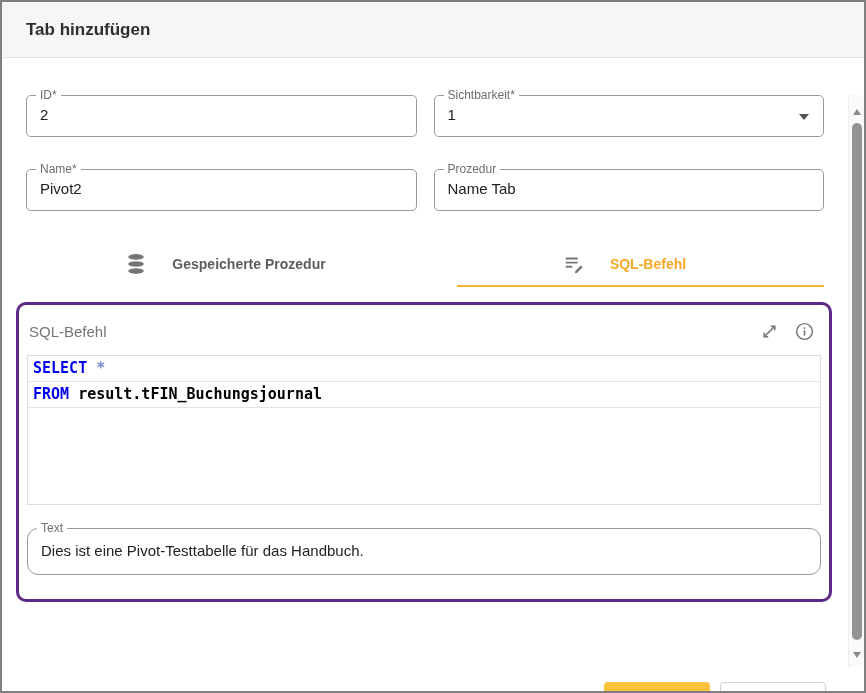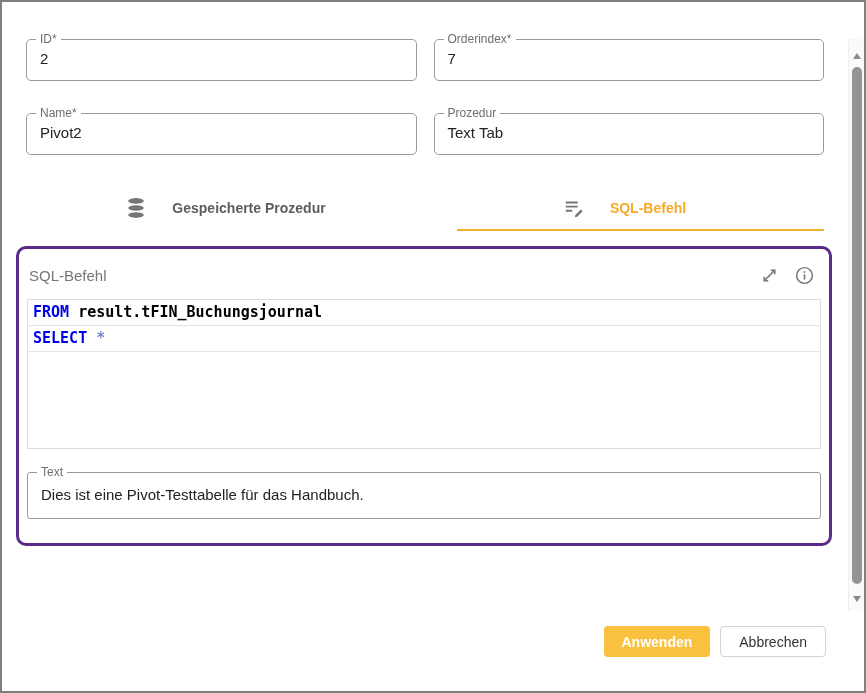--- a/index.html
+++ b/index.html
@@ -92,21 +92,21 @@
   .code-line {
     height:26px; line-height:25px; padding-left:5px;
     border-bottom:1px solid #e4e4e4; white-space:pre;
   }
   .tok-kw { color:#0000ee; }
   .tok-op { color:#7986cb; }
   .tok-id { color:#000; }
 
   .panel-text-field {
     position:relative; margin:23px 8px 12px 8px; height:47px;
-    border:1px solid #999; border-radius:3px; background:#fff;
+    border:1px solid #999; border-radius:11px; background:#fff;
   }
   .panel-text-field .field-value { top:13px;text-align:right; }
 
   
   .scrollbar {
     position:absolute; top:0; right:0; width:16px; height:572px;
     background:#fafafa; border-left:1px solid #eee;
   }
   .scroll-arrow-up, .scroll-arrow-down {
     position:absolute; left:4px;
@@ -133,42 +133,46 @@
     padding:0 18px; cursor:pointer; font-family:inherit;
   }
   .btn-apply { background:#f9c13e; color:#fff; font-weight:bold; border:none; }
   .btn-cancel { background:#fff; color:#333; border:1px solid #d3d3d3; }
 </style>
 </head>
 <body>
 
 <div class="window">
 
+  <div class="dialog-header">
+    <span class="dialog-title">Tab hinzufügen</span>
+  </div>
 
   <div class="dialog-body">
 
     <div class="form-row row-1">
       <div class="field">
         <span class="field-label">ID*</span>
         <span class="field-value">2</span>
       </div>
       <div class="field">
-        <span class="field-label">Orderindex*</span>
-        <span class="field-value">7</span>
+        <span class="field-label">Sichtbarkeit*</span>
+        <span class="field-value">1</span>
+        <span class="select-arrow"></span>
       </div>
     </div>
 
     <div class="form-row row-2">
       <div class="field">
         <span class="field-label">Name*</span>
         <span class="field-value">Pivot2</span>
       </div>
       <div class="field">
         <span class="field-label">Prozedur</span>
-        <span class="field-value">Text Tab</span>
+        <span class="field-value">Name Tab</span>
       </div>
     </div>
 
     <div class="tabs-row">
       <div class="tab">
         <svg class="icon" width="22" height="22" viewBox="0 0 24 24" fill="#757575">
           <ellipse cx="12" cy="4.3" rx="8.5" ry="3.1"></ellipse>
           <ellipse cx="12" cy="12" rx="8.5" ry="3.1"></ellipse>
           <ellipse cx="12" cy="19.7" rx="8.5" ry="3.1"></ellipse>
         </svg>
@@ -198,22 +202,22 @@
           </svg>
           <svg class="icon-btn" viewBox="0 0 24 24">
             <circle cx="12" cy="12" r="9" fill="none" stroke="#757575" stroke-width="1.7"></circle>
             <rect x="11.1" y="10.6" width="1.8" height="6" fill="#757575"></rect>
             <rect x="11.1" y="7" width="1.8" height="2" fill="#757575"></rect>
           </svg>
         </span>
       </div>
 
       <div class="code-editor">
+        <div class="code-line"><span class="tok-kw">SELECT</span><span class="tok-op"> *</span></div>
         <div class="code-line"><span class="tok-kw">FROM</span><span class="tok-id"> result.tFIN_Buchungsjournal</span></div>
-        <div class="code-line"><span class="tok-kw">SELECT</span><span class="tok-op"> *</span></div>
       </div>
 
       <div class="panel-text-field">
         <span class="field-label">Text</span>
         <span class="field-value">Dies ist eine Pivot-Testtabelle für das Handbuch.</span>
       </div>
     </div>
 
     <div class="scrollbar">
       <span class="scroll-arrow-up"></span>

